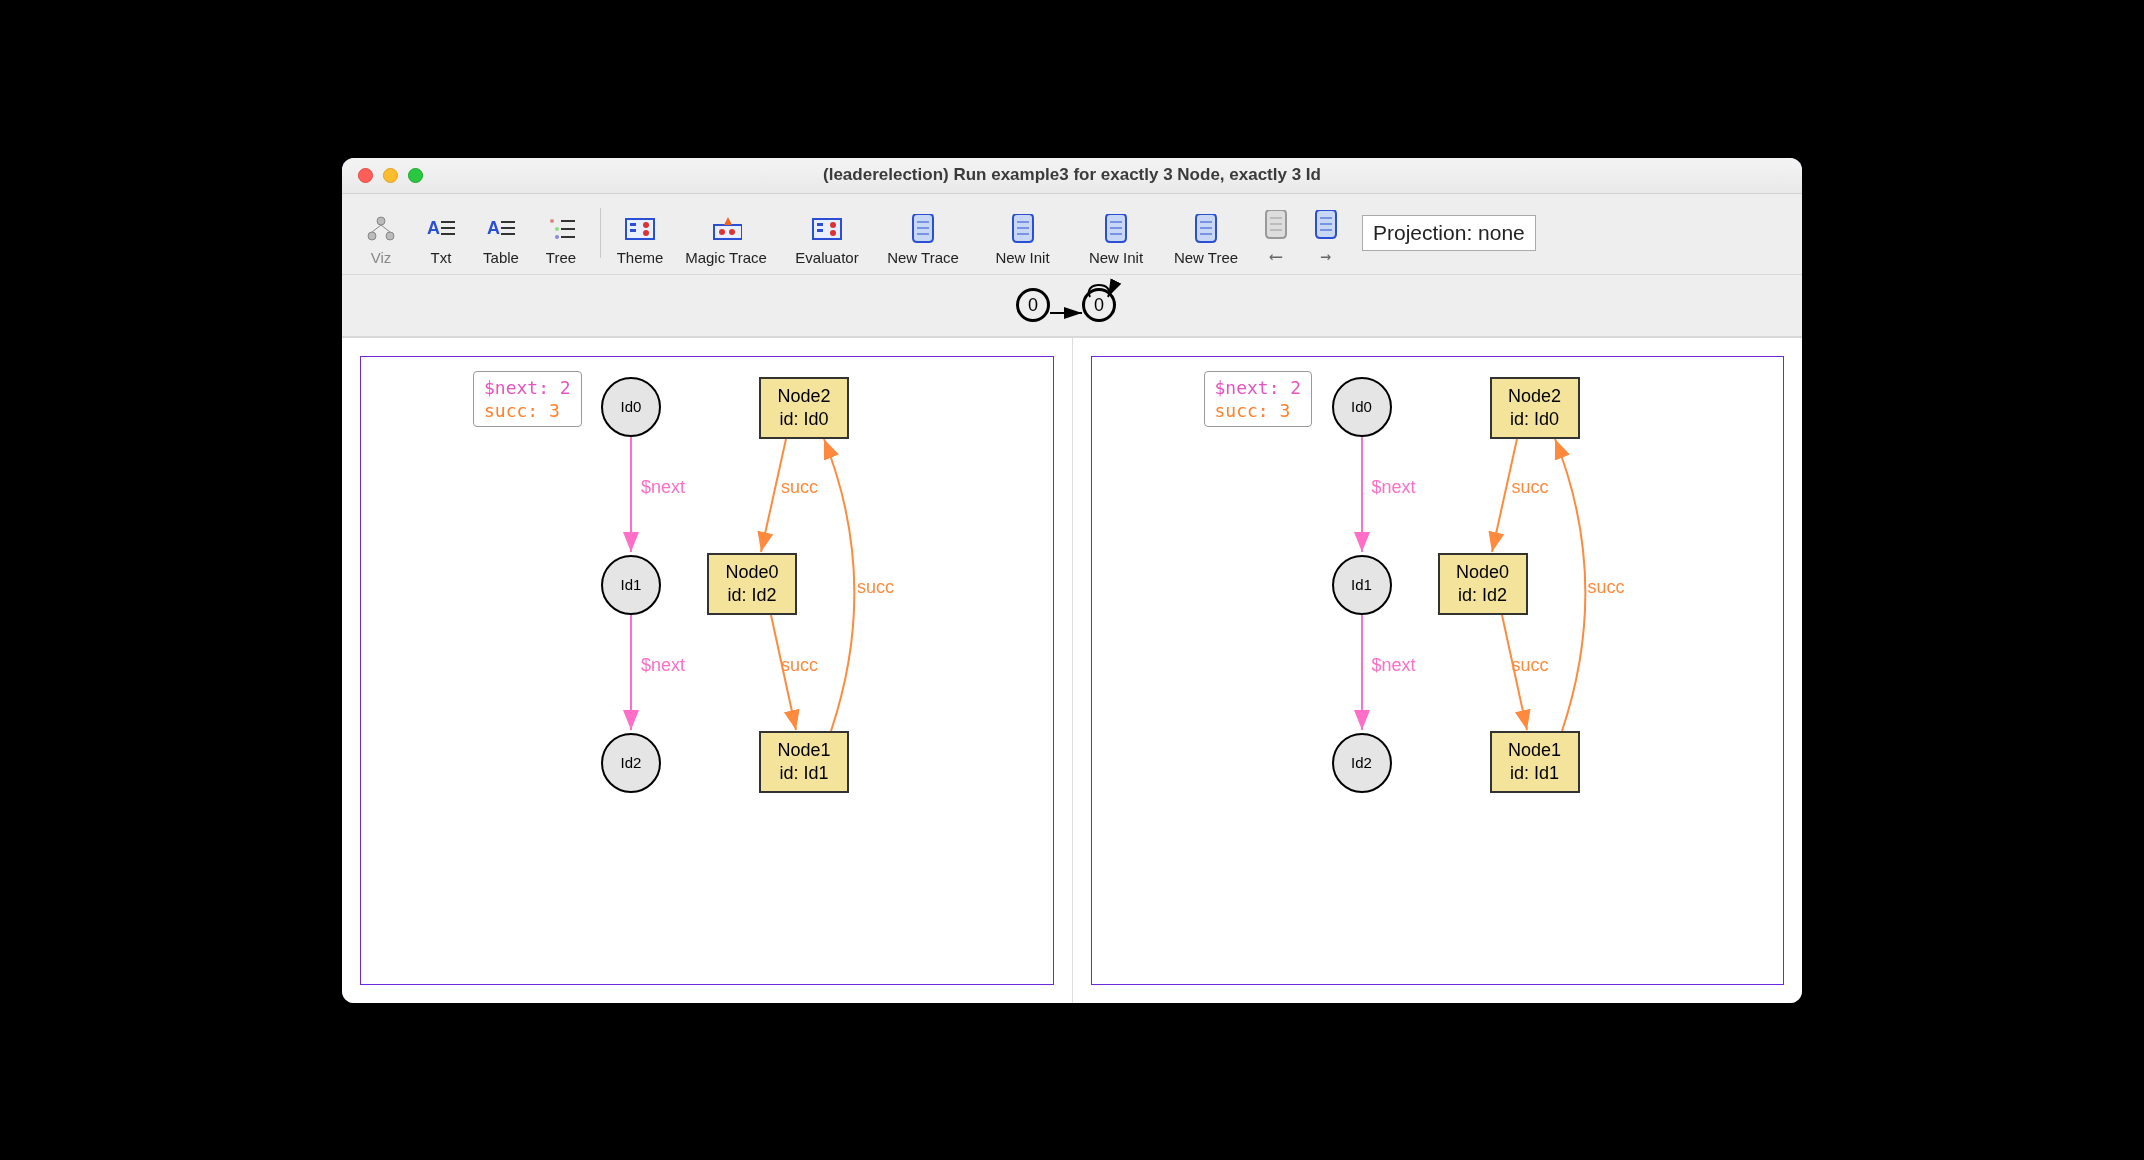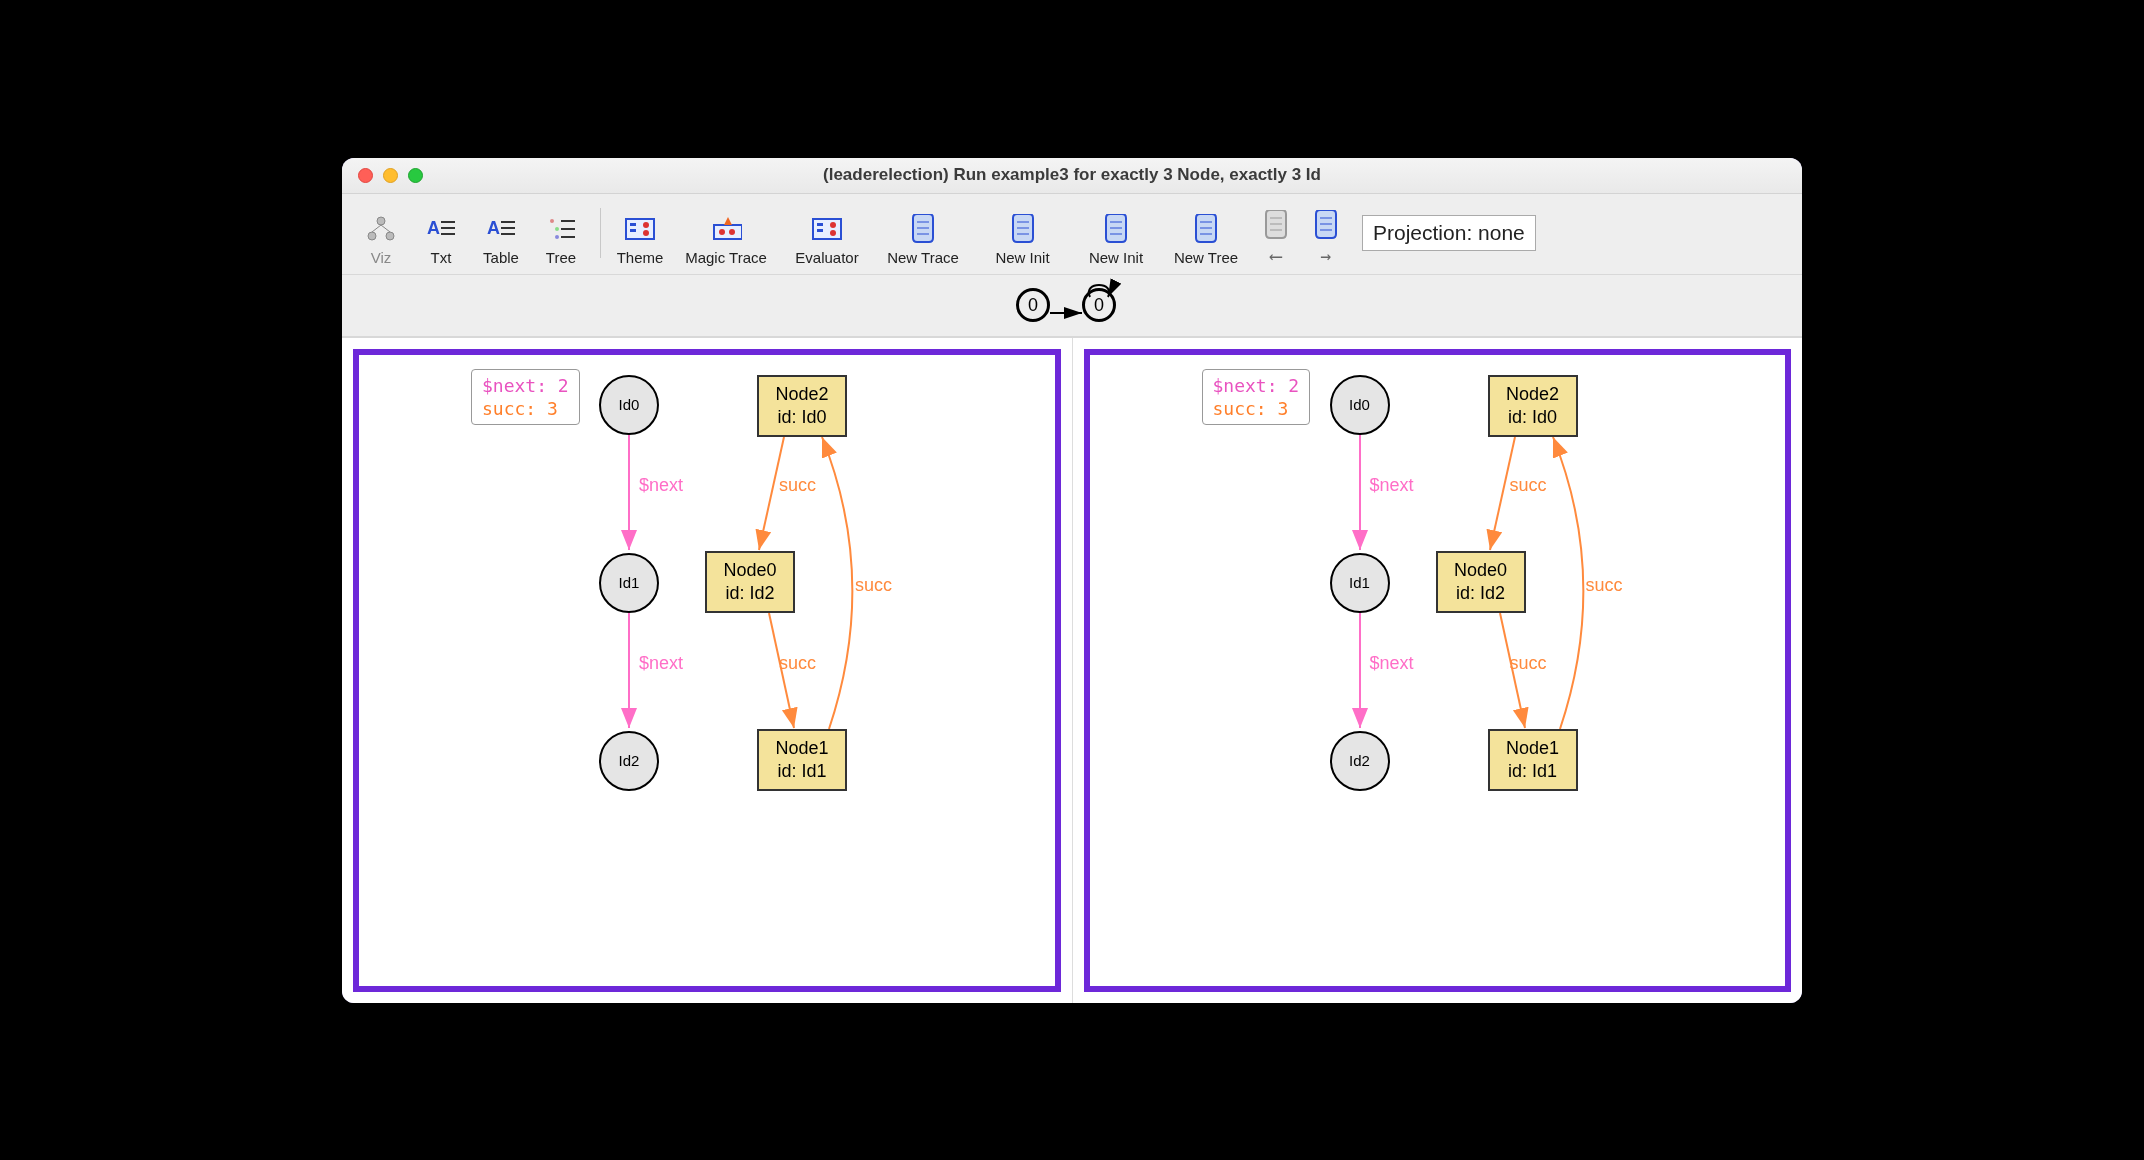--- a/index.html
+++ b/index.html
@@ -99,22 +99,22 @@
   .panes {
     flex: 1;
     display: flex;
     background: #fff;
     border-top: 1px solid #d8d8d8;
   }
   .pane {
     flex: 1;
     position: relative;
     background: #fff;
-    margin: 11px;
-    border: 6px solid #6d28d9;
+    margin: 18px;
+    border: 1px solid #6d28d9;
   }
   .divider { width: 1px; background: #ddd; }
   .legend {
     position: absolute; border: 1px solid #999; border-radius: 4px;
     padding: 4px 10px; font-size: 18px; font-family: monospace;
     line-height: 1.3;
   }
   .legend .l1 { color: #e953c0; }
   .legend .l2 { color: #ff7f2a; }
   .idnode {

